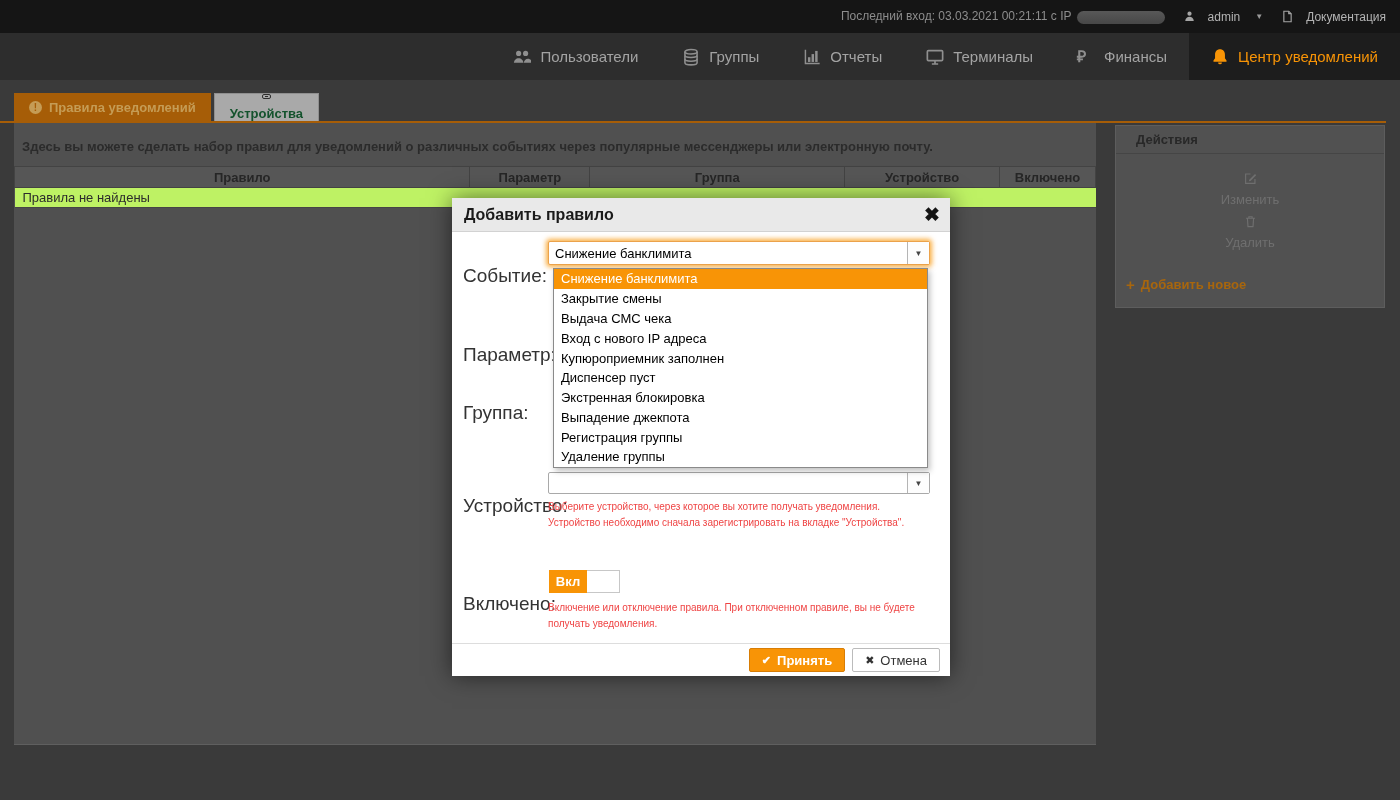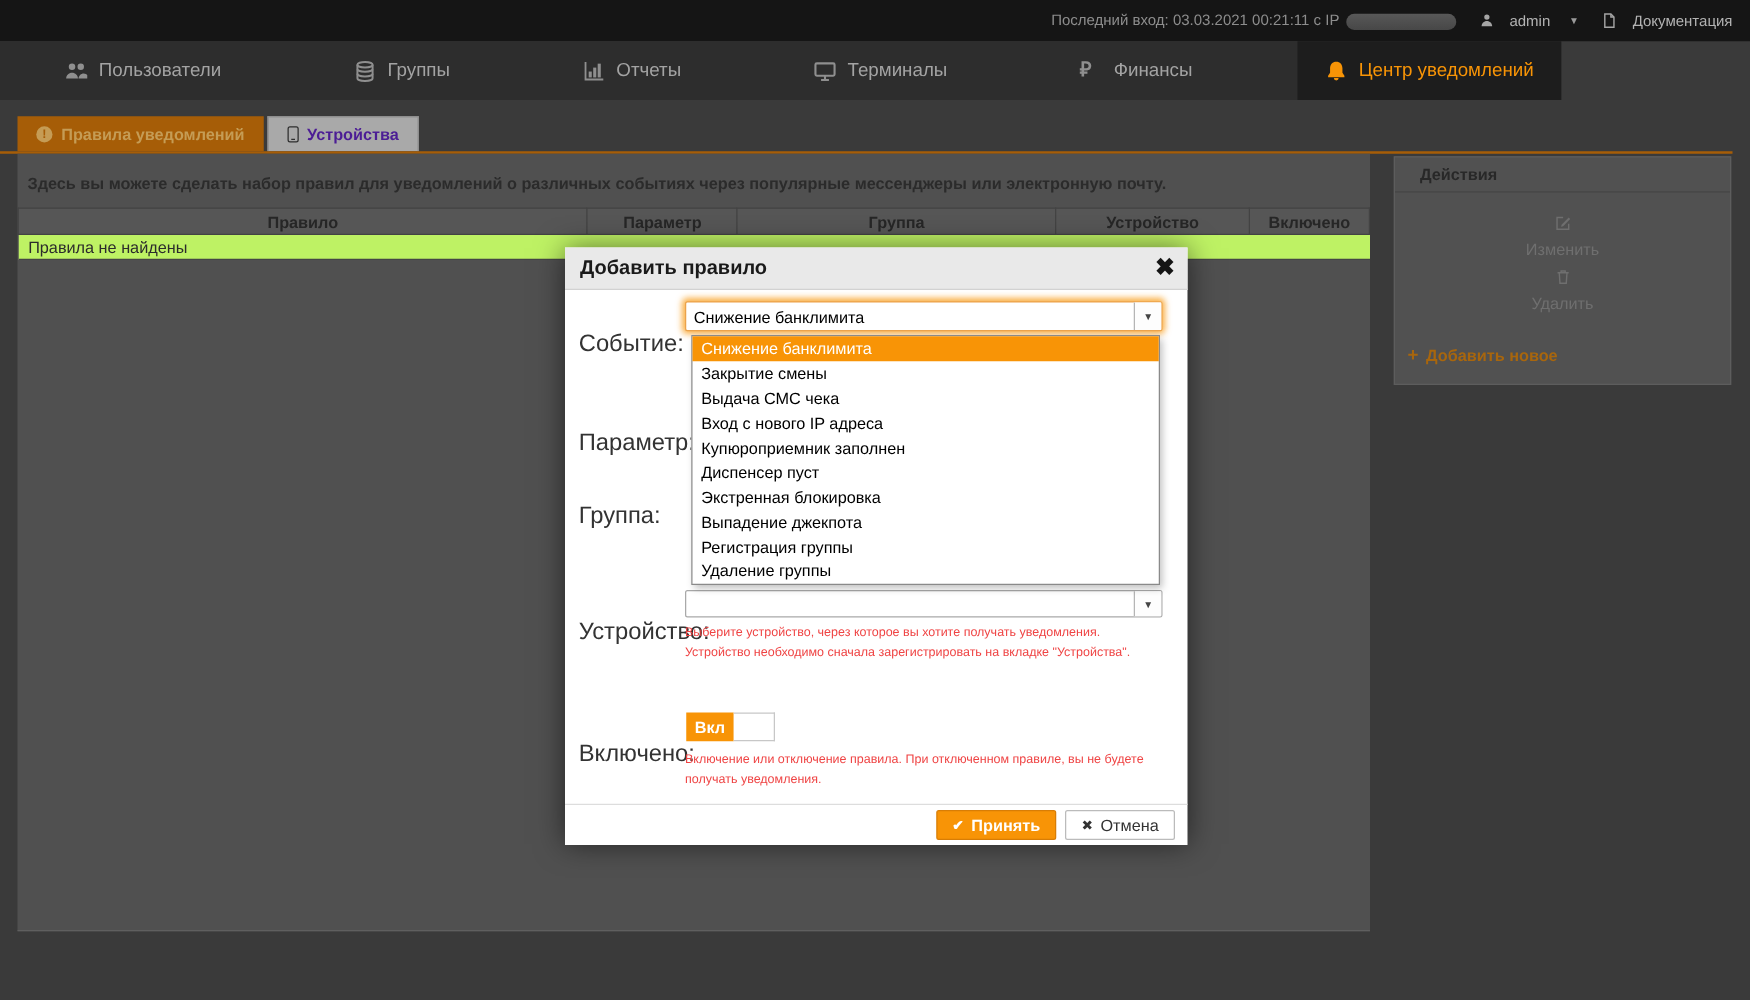--- a/index.html
+++ b/index.html
@@ -10,39 +10,39 @@
   .topbar { position:absolute; left:0; top:0; width:1400px; height:33px;
     background:#151515; display:flex; align-items:center; justify-content:flex-end;
     padding-right:14px; gap:18px; font-size:12px; color:#8d8d8d; }
   .redacted { display:inline-block; width:88px; height:13px; border-radius:7px;
     background:linear-gradient(#585858,#474747); margin-left:5px; vertical-align:middle; }
   .tb-group { display:flex; align-items:center; gap:12px; color:#b3b3b3; cursor:pointer; }
   .tb-ico { display:inline-flex; width:13px; height:13px; color:#a5a5a5; }
   .chev { font-size:8px; color:#9a9a9a; margin-left:3px; }
 
   
-  .navbar { position:absolute; left:0; top:33px; width:1249px; height:47px;
-    background:#2d2d2d; display:flex; align-items:stretch; justify-content:space-between;
+  .navbar { position:absolute; left:0; top:33px; width:1400px; height:47px;
+    background:#2d2d2d; display:flex; align-items:stretch; justify-content:flex-end;
     padding-left:30px; }
   .nav-item { display:flex; align-items:center; gap:9px; padding:0 22px;
     font-size:15px; color:#a3a3a3; cursor:pointer; }
   .nav-item .nico { display:inline-flex; width:18px; height:18px; color:#8f8f8f; }
   .nav-item.active { background:#1d1d1d; color:#f89406; }
   .nav-item.active .nico { color:#f89406; }
   .rub { font-size:16px; font-weight:bold; line-height:18px; width:auto; }
 
   
   .workspace { position:absolute; left:0; top:80px; width:1400px; height:720px;
     background:#3a3a3a; }
 
   .tabs-row { position:absolute; left:14px; top:13px; display:flex; }
   .tab { height:28px; display:flex; align-items:center; gap:7px; padding:0 15px;
     font-size:13px; font-weight:bold; cursor:pointer; }
   .tab.active { background:#a65d07; color:#c59c55; }
-  .tab.inactive { background:#a9a9a9; color:#4c1d95; margin-left:3px; border:1px solid #8f8f8f; border-bottom:none; }
+  .tab.inactive { background:#a9a9a9; color:#14532d; margin-left:3px; border:1px solid #8f8f8f; border-bottom:none;flex-direction:column; }
   .tab-underline { position:absolute; left:0; top:41px; width:1386px; height:2px; background:#a65d07; }
 
   .info-circle { width:13px; height:13px; border-radius:50%; background:#c59c55;
     color:#a65d07; font-size:10px; font-weight:bold; display:flex; align-items:center;
     justify-content:center; line-height:13px; }
   .mobile-glyph { width:9px; height:13px; border:1.5px solid #2e2e2e; border-radius:2px;
     position:relative; }
   .mobile-glyph:after { content:""; position:absolute; left:2px; bottom:1px; width:3px;
     height:1px; background:#2e2e2e; }
 

